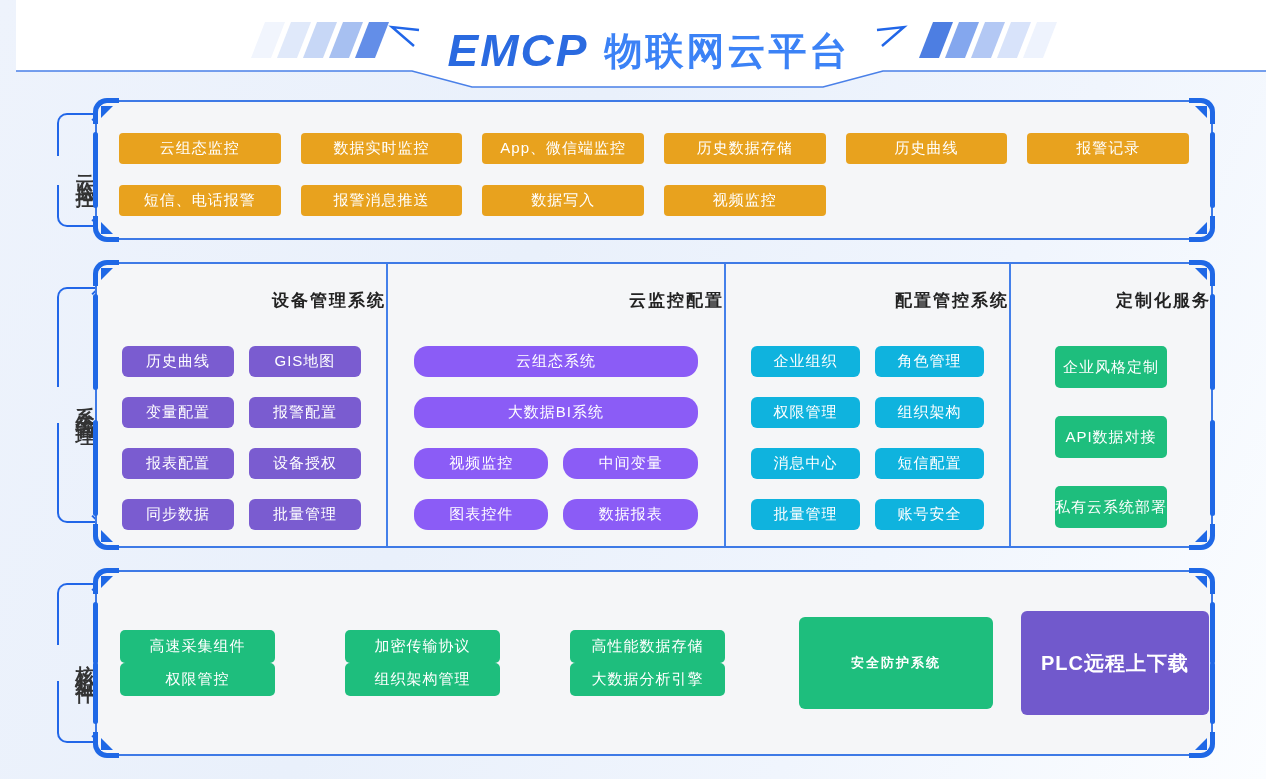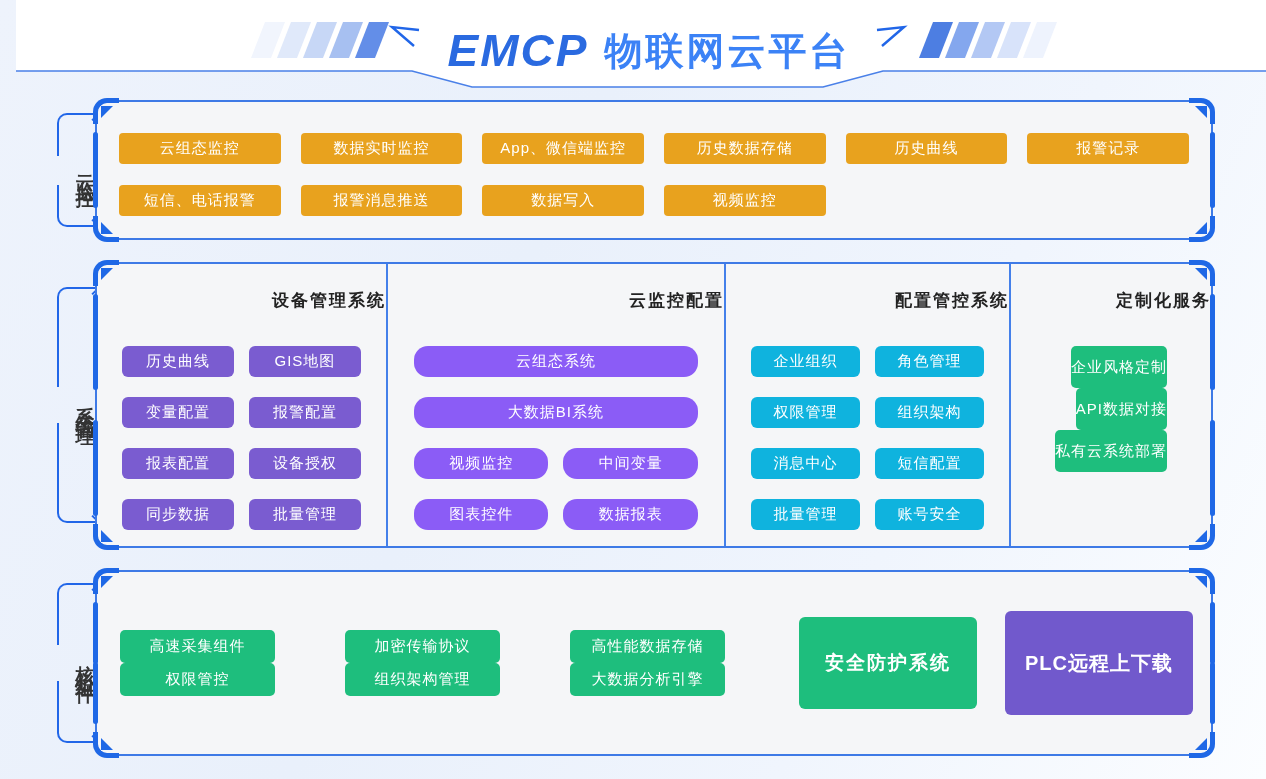--- a/index.html
+++ b/index.html
@@ -80,32 +80,32 @@
   #panel-system { top:262px; height:286px; display:flex; }
   .sys-col { padding-top:25px; }
   .sys-col.c1 { width:296px; border-right:2px solid #4480ea; }
   .sys-col.c2 { width:344px; border-right:2px solid #4480ea; }
   .sys-col.c3 { width:290px; border-right:2px solid #4480ea; }
   .sys-col.c4 { flex:1; }
   .col-title { text-align:right; font-size:17px; font-weight:700; color:#222; letter-spacing:2px; margin-bottom:34px; }
   .grid2 { display:grid; grid-template-columns:1fr 1fr; column-gap:15px; row-gap:20px; margin:0 25px; }
   .stack { display:flex; flex-direction:column; gap:20px; margin:0 26px; }
   .half2 { display:grid; grid-template-columns:1fr 1fr; column-gap:15px; row-gap:20px; }
-  .svc-stack { display:flex; flex-direction:column; margin:0 44px;align-items:flex-end; }
+  .svc-stack { display:flex; flex-direction:column; gap:28px; margin:0 44px; }
   .svc-stack .btn { height:42px; }
 
   
   #panel-core { top:570px; height:186px; display:flex; align-items:center; }
   .core-group { display:flex; flex-direction:column; width:155px; }
   .core-group .btn { height:33px; }
   .g1 { margin-left:23px; } .g2, .g3 { margin-left:70px; }
   .big-green {
-    margin-left:74px; width:178px; height:92px; background:#1ebe7d; border-radius:6px;
+    margin-left:74px; width:194px; height:92px; background:#1ebe7d; border-radius:6px;
     display:flex; align-items:center; justify-content:center;
-    color:#fff; font-size:19px; font-weight:700; letter-spacing:2px;
+    color:#fff; font-size:13px; font-weight:700; letter-spacing:2px;
   }
   .big-purple {
     margin-left:28px; width:188px; height:104px; background:#7159cc; border-radius:6px;
     display:flex; align-items:center; justify-content:center;
     color:#fff; font-size:20px; font-weight:700; letter-spacing:1px;
   }
 </style>
 </head>
 <body>
 

